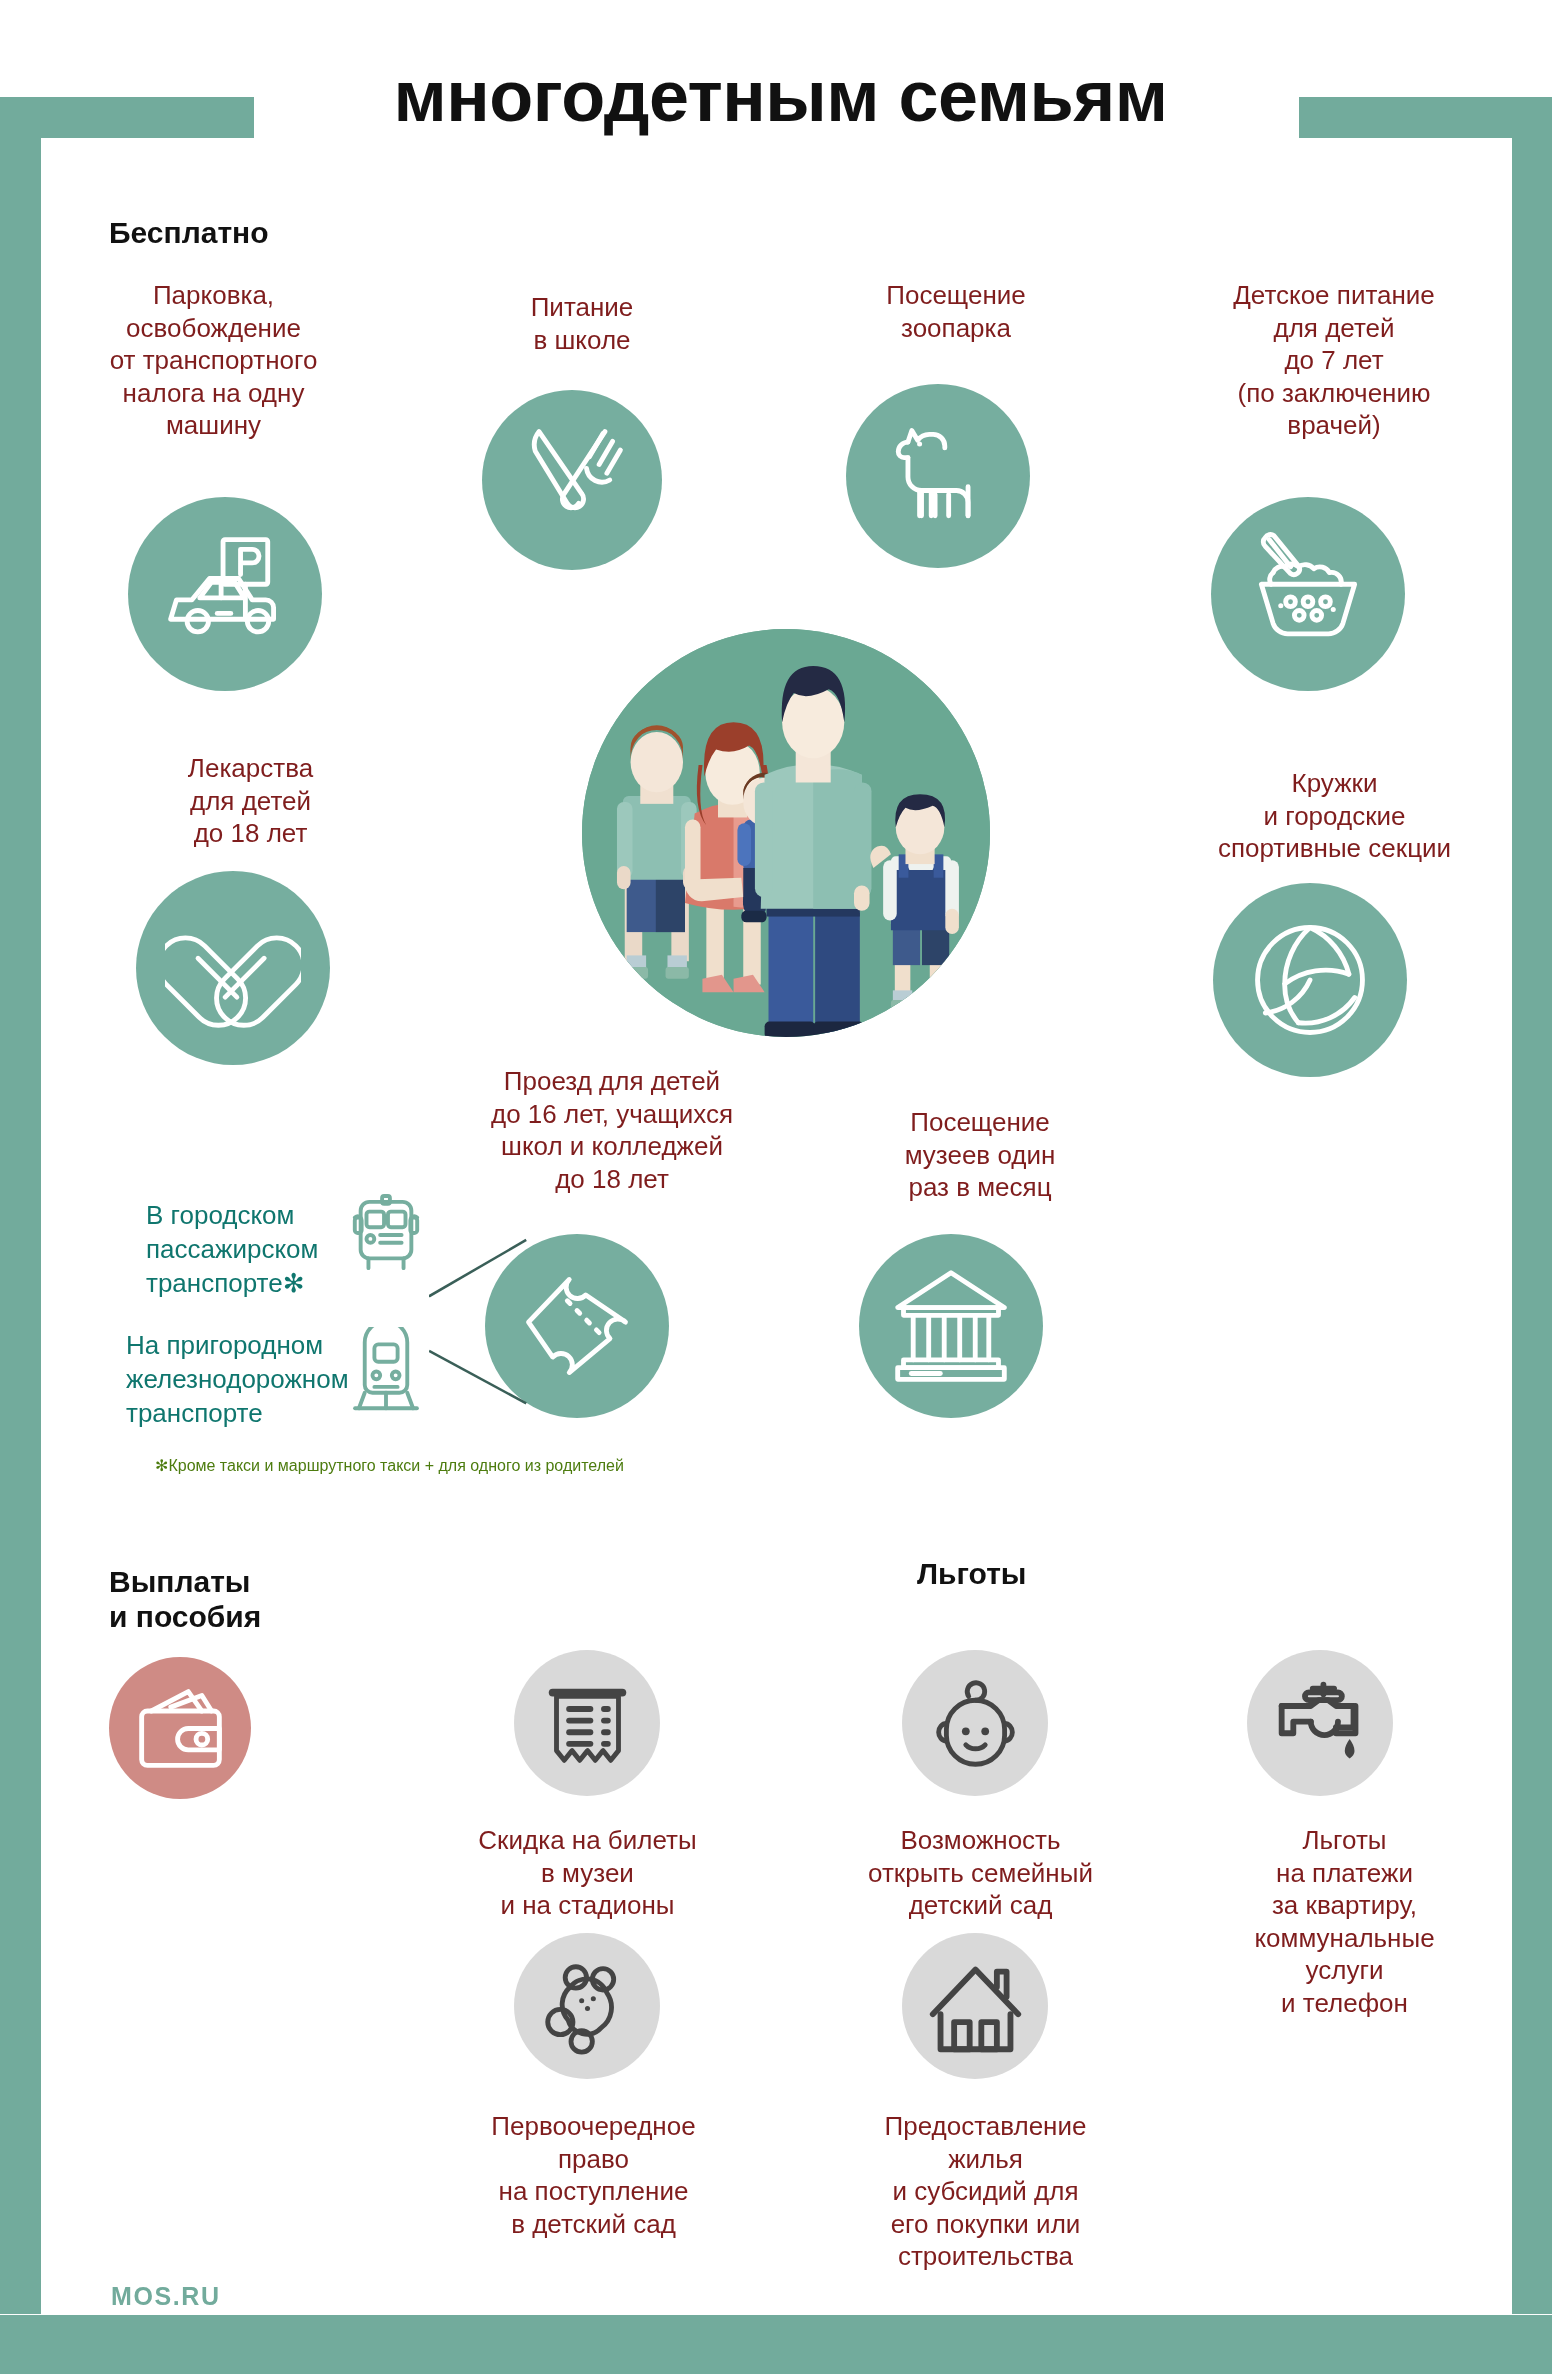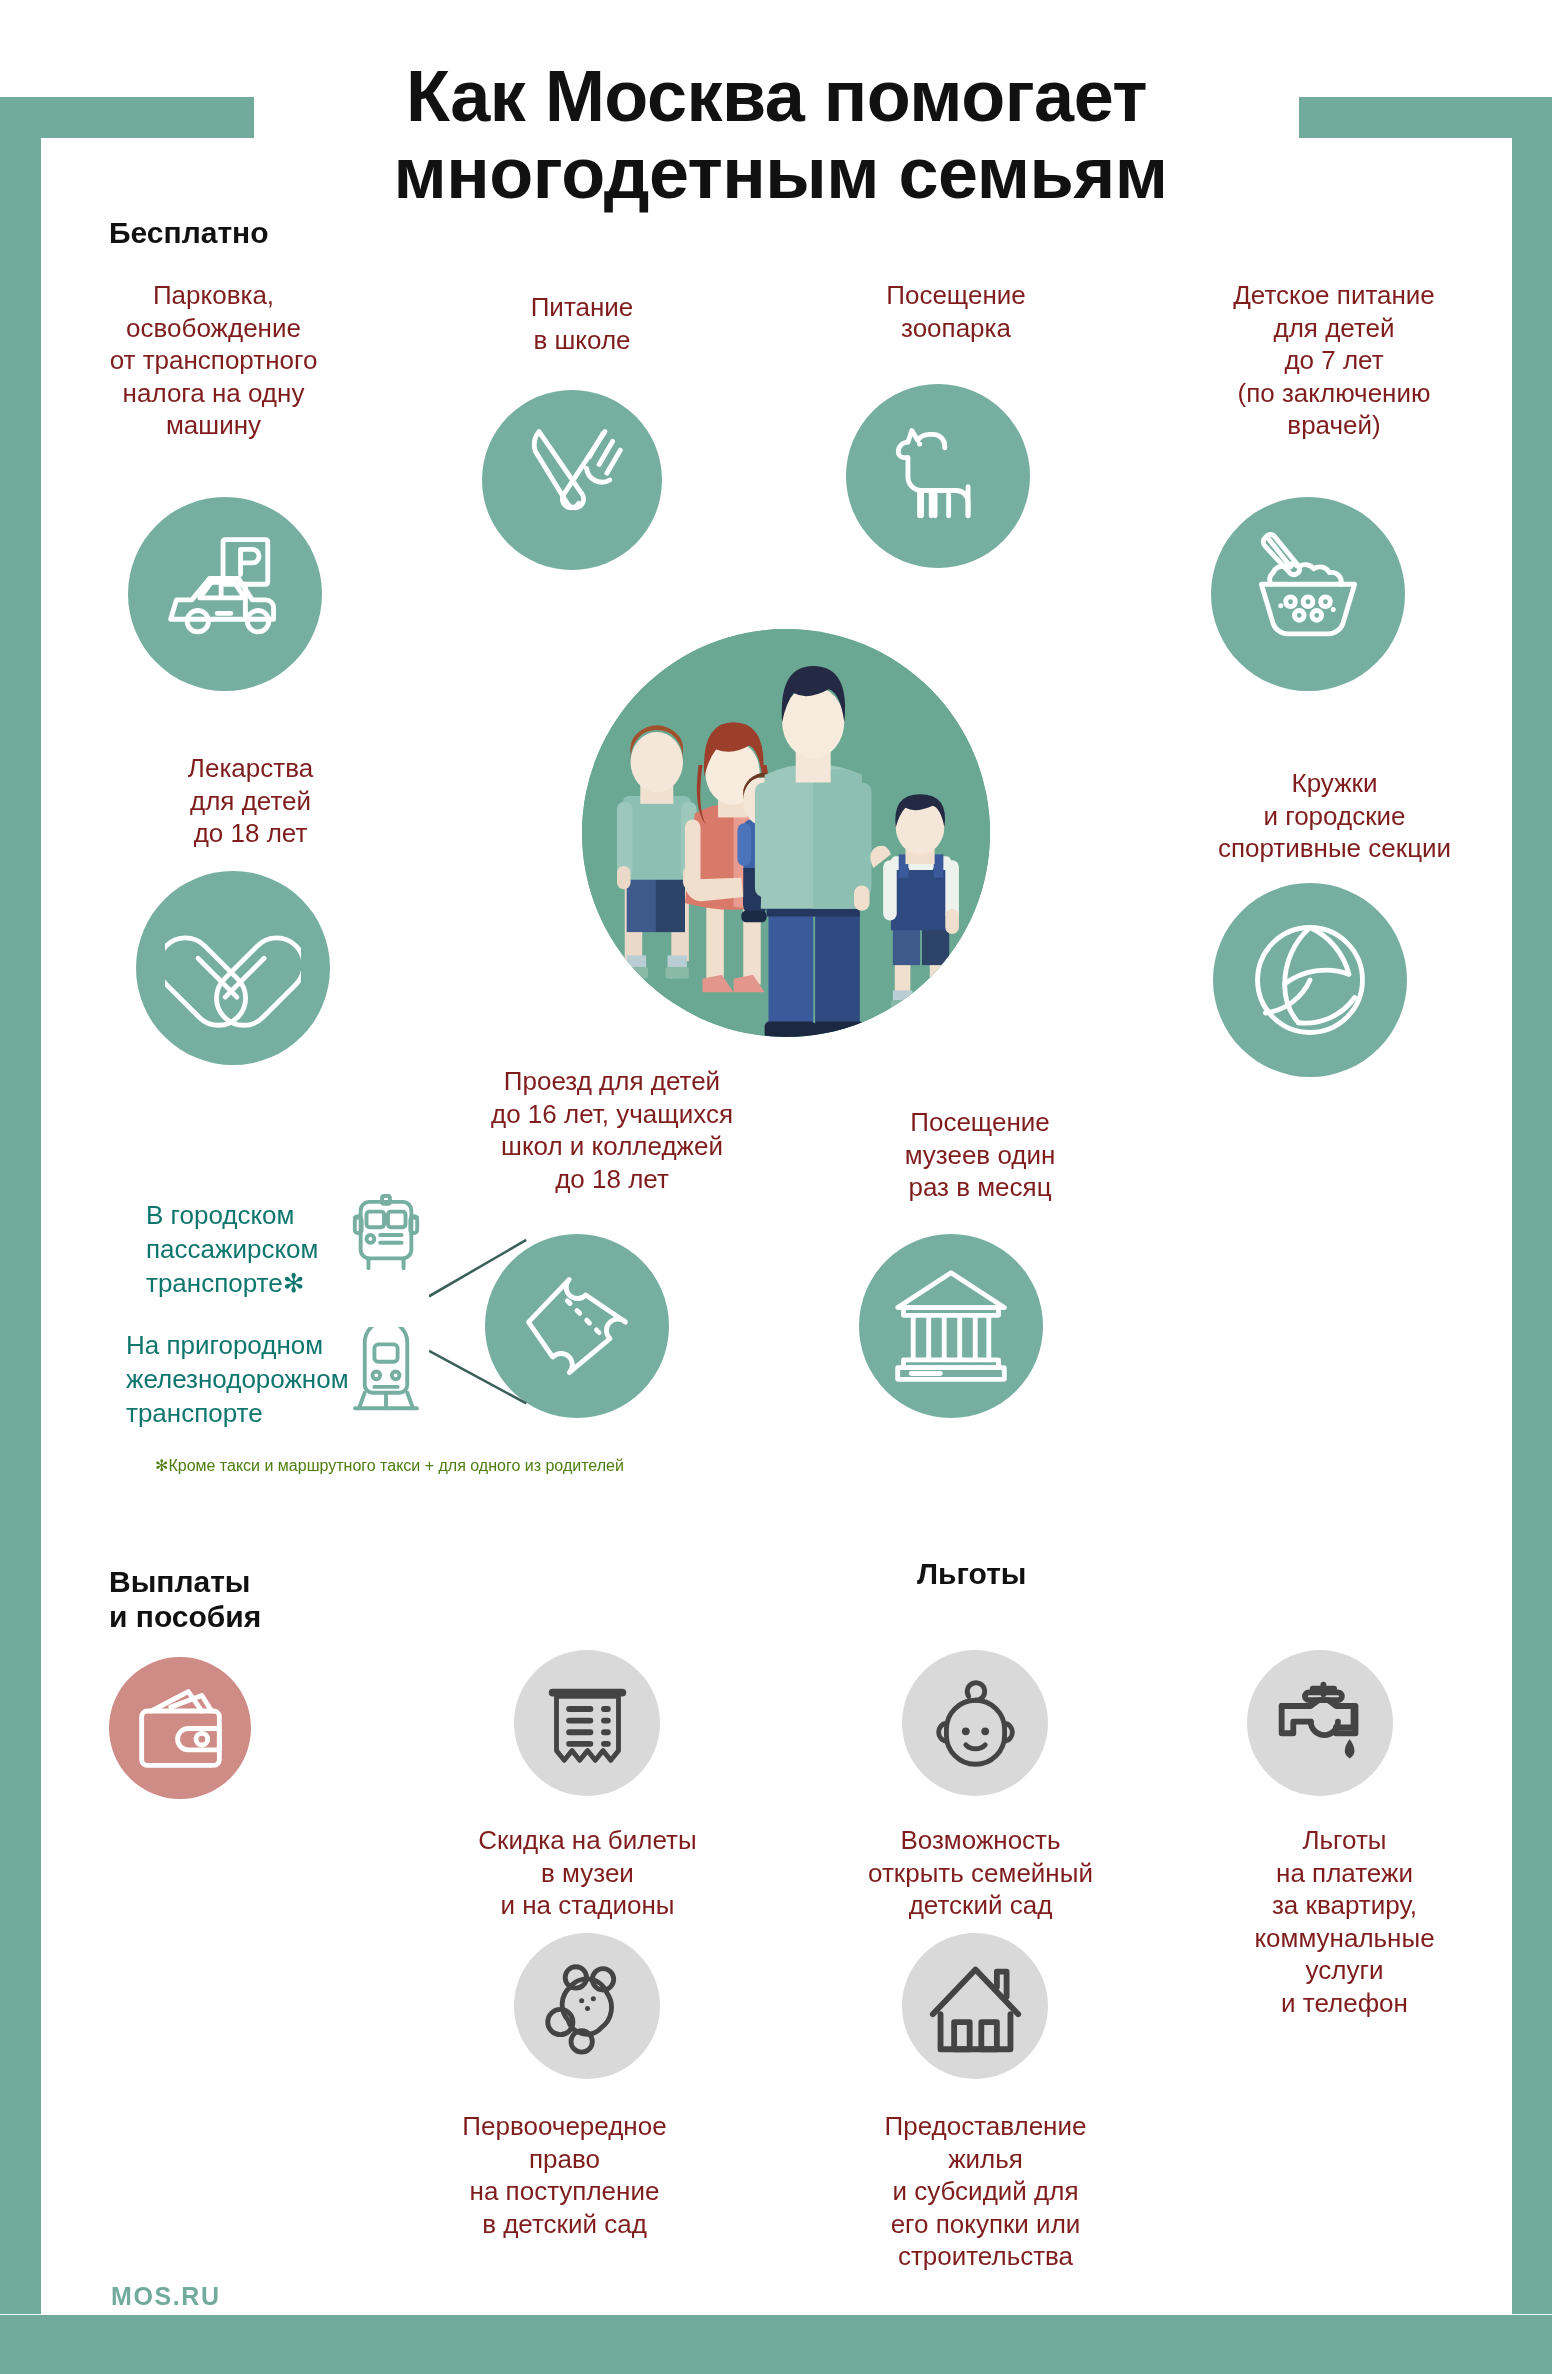--- a/index.html
+++ b/index.html
@@ -65,21 +65,20 @@
 </head>
 <body>
 
 <div class="frame-left"></div>
 <div class="frame-right"></div>
 <div class="frame-top-left"></div>
 <div class="frame-top-right"></div>
 <div class="frame-bottom"></div>
 
 <h1 class="title">
-  <span>Как Москва помогает</span>
   <span class="l2">многодетным семьям</span>
 </h1>
 
 <div class="sect-head" style="left:109px;top:215px;">Бесплатно</div>
 
 <div class="cap" style="left:58px;top:279px;width:311px;">Парковка,
 освобождение
 от транспортного
 налога на одну
 машину</div>
@@ -443,21 +442,21 @@
       <circle cx="66" cy="22" r="11"></circle>
       <path d="M32 30 a24 24 0 0 0 -2 34 a20 20 0 0 0 34 8 a26 26 0 0 0 6 -36 a22 22 0 0 0 -38 -6 z"></path>
       <circle cx="22" cy="66" r="13"></circle>
       <circle cx="44" cy="86" r="11"></circle>
       <circle cx="44" cy="44" r="2.6" fill="#444444" stroke="none"></circle>
       <circle cx="56" cy="42" r="2.6" fill="#444444" stroke="none"></circle>
       <circle cx="50" cy="52" r="2.6" fill="#444444" stroke="none"></circle>
     </g>
   </svg>
 </div>
-<div class="cap" style="left:414px;top:2110px;width:301px;">Первоочередное
+<div class="cap" style="left:443px;top:2110px;width:301px;">Первоочередное
 право
 на поступление
 в детский сад</div>
 
 <div class="circle c-gray" style="left:902px;top:1933px;width:146px;height:146px;">
   <svg width="101" height="101" viewBox="0 0 104 104">
     <g fill="none" stroke="#444444" stroke-width="6" stroke-linejoin="round" stroke-linecap="round">
       <path d="M8 60 L52 14 L96 60"></path>
       <path d="M74 32 v-16 h10 v26"></path>
       <path d="M16 60 v36 h72 V60"></path>

